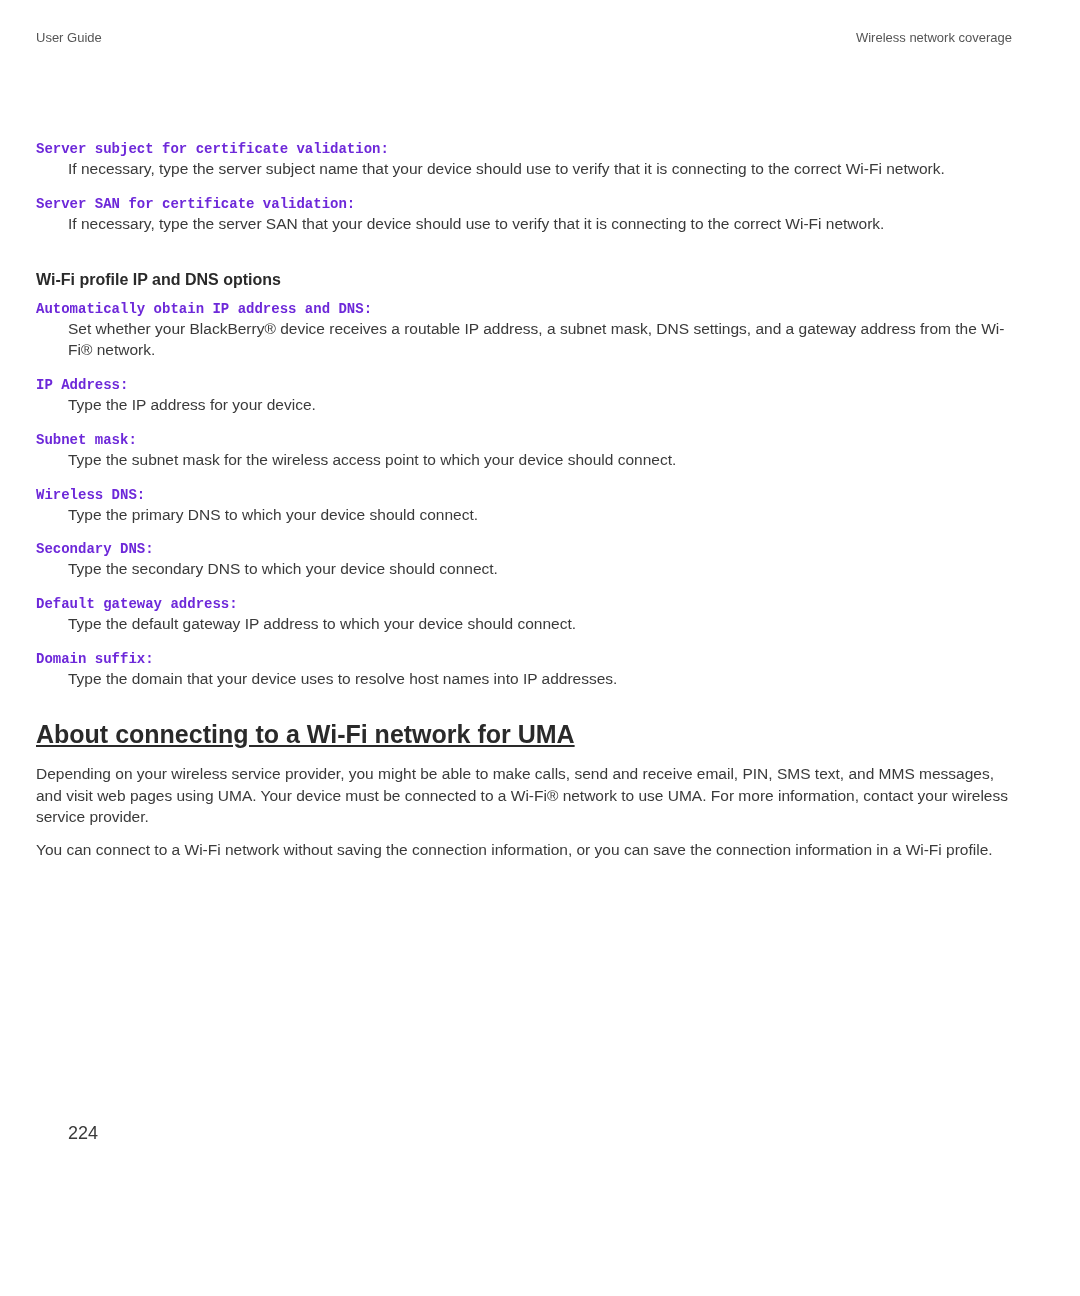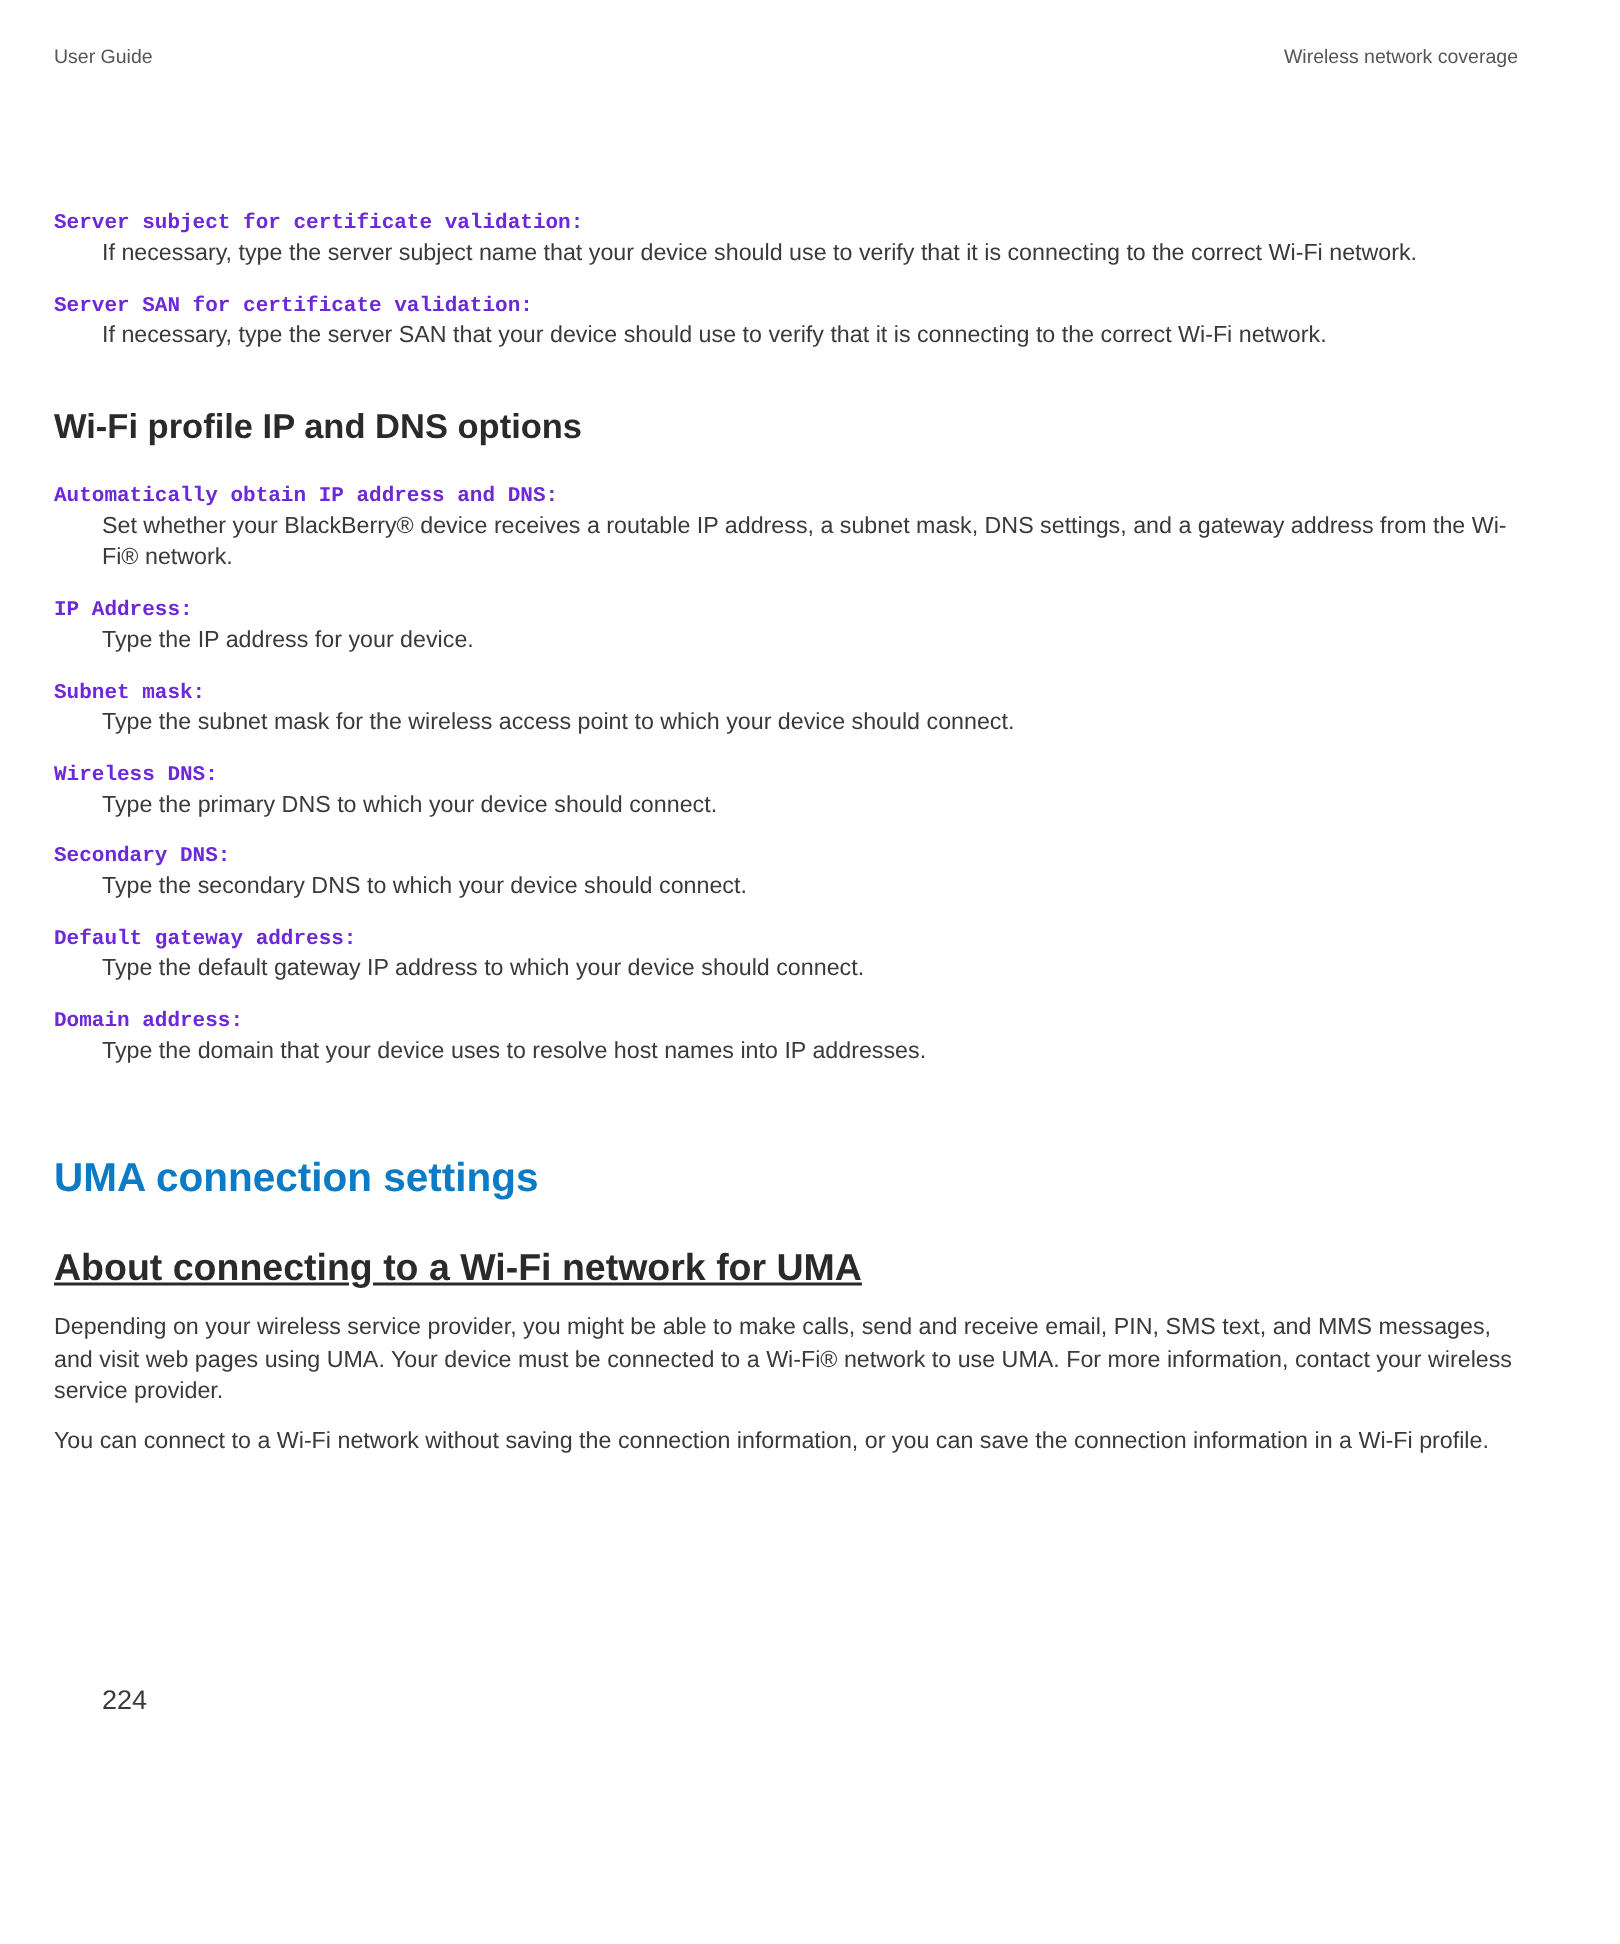--- a/index.html
+++ b/index.html
@@ -28,25 +28,25 @@
       margin-bottom: 2px;
       font-family: Liberation Mono, monospace;
     }
     .def-desc {
       font-size: 15.5px;
       color: #3a3a3a;
       line-height: 1.35;
       padding-left: 32px;
     }
     .h2 {
-      font-size: 23px;
+      font-size: 16px;
       font-weight: 600;
       color: #2a2a2a;
       margin-top: 36px;
-      margin-bottom: 25px;
+      margin-bottom: 12px;
     }
     .h1-blue {
       font-size: 27px;
       font-weight: 600;
       color: #0a7bc4;
       margin-top: 58px;
       margin-bottom: 30px;
     }
     .h2-after-h1 {
       font-size: 25px;
@@ -109,25 +109,24 @@
   </div>
   <div class="def-item">
     <div class="def-term">Secondary DNS:</div>
     <div class="def-desc">Type the secondary DNS to which your device should connect.</div>
   </div>
   <div class="def-item">
     <div class="def-term">Default gateway address:</div>
     <div class="def-desc">Type the default gateway IP address to which your device should connect.</div>
   </div>
   <div class="def-item">
-    <div class="def-term">Domain address:</div>
+    <div class="def-term">Domain suffix:</div>
     <div class="def-desc">Type the domain that your device uses to resolve host names into IP addresses.</div>
   </div>
 
-  <div class="h1-blue">UMA connection settings</div>
 
   <div class="h2-after-h1">About connecting to a Wi-Fi network for UMA</div>
 
   <div class="para">Depending on your wireless service provider, you might be able to make calls, send and receive email, PIN, SMS text, and MMS messages, and visit web pages using UMA. Your device must be connected to a Wi-Fi® network to use UMA. For more information, contact your wireless service provider.</div>
   <div class="para">You can connect to a Wi-Fi network without saving the connection information, or you can save the connection information in a Wi-Fi profile.</div>
 
 </div>
 
 <div class="page-number">224</div>
 

